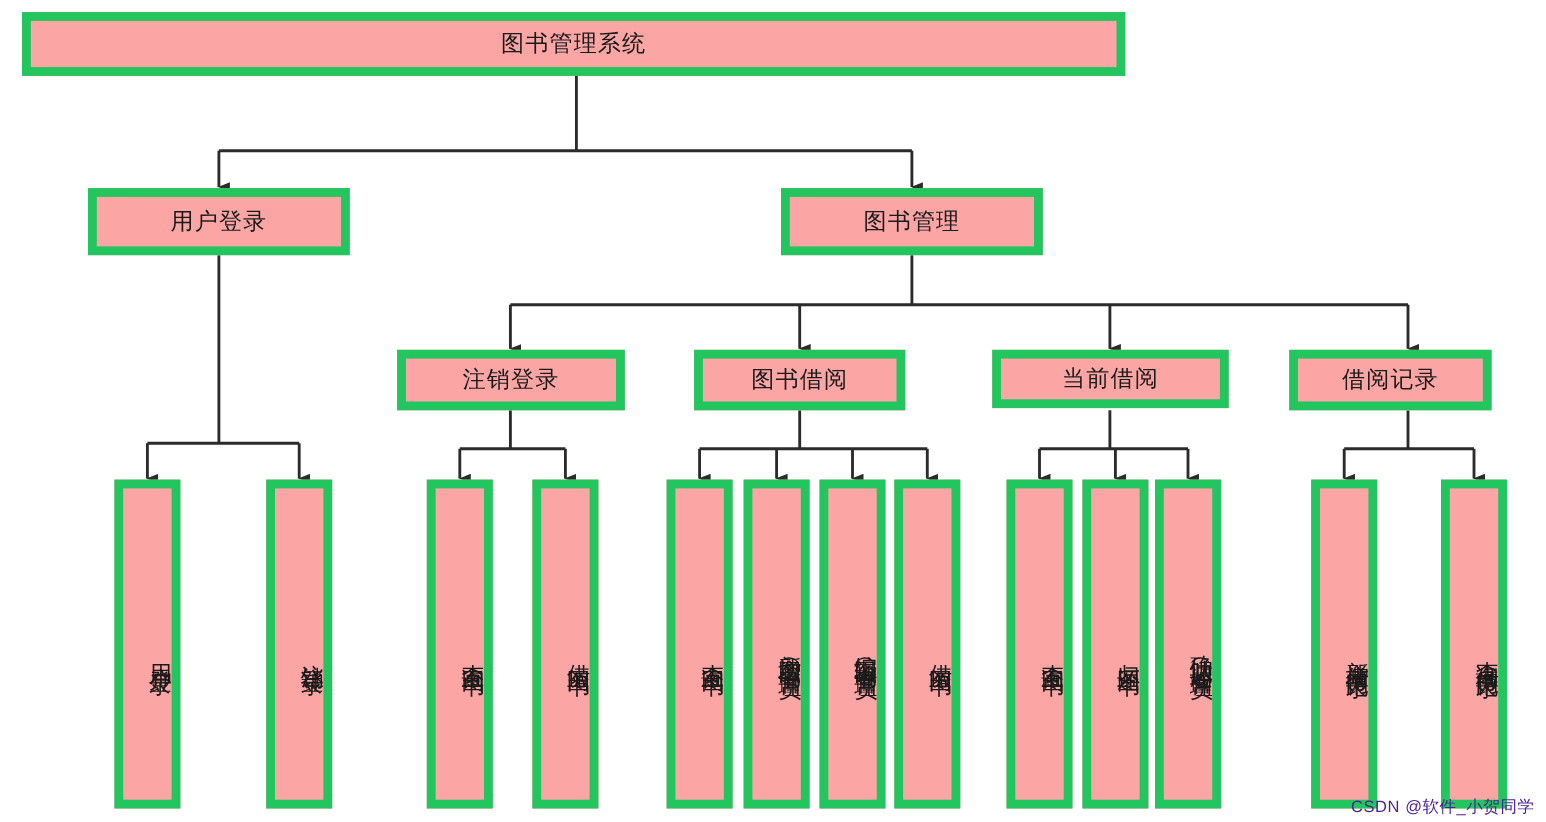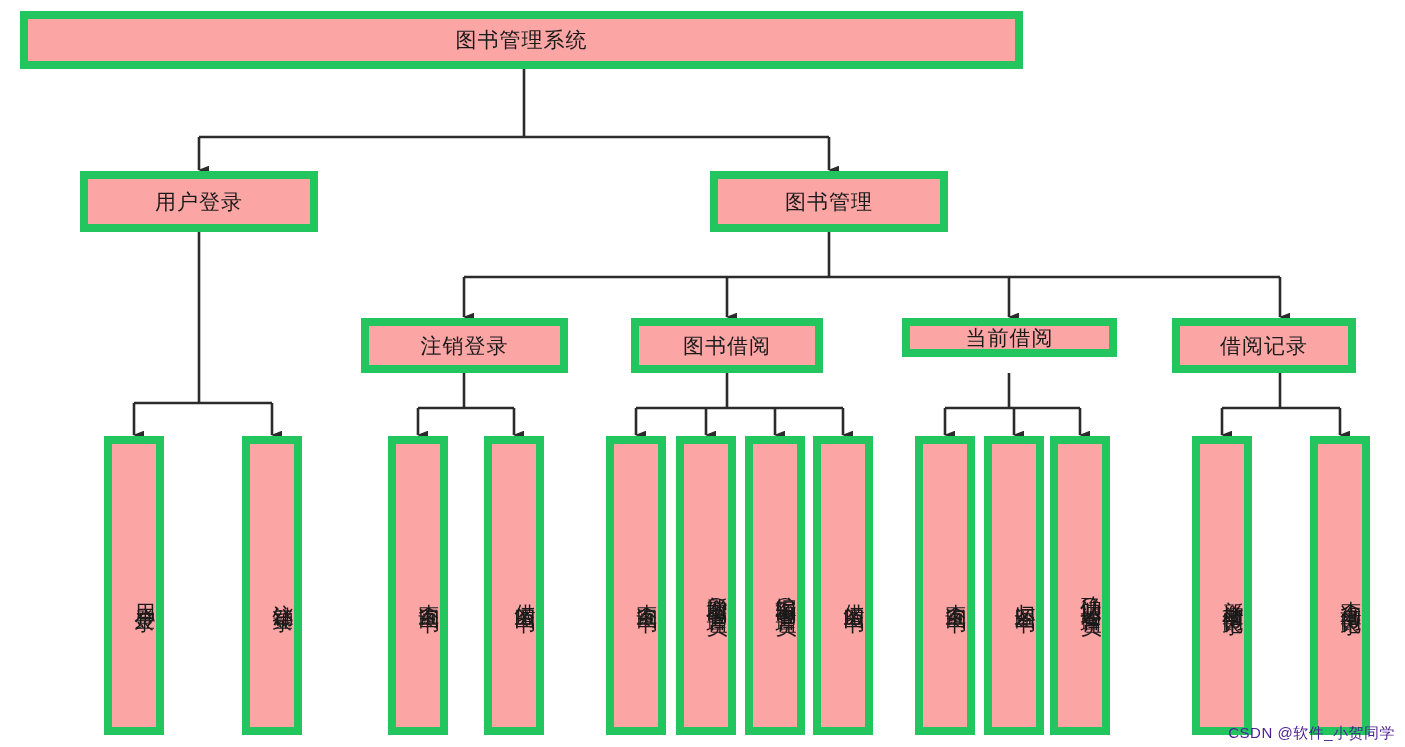--- a/index.html
+++ b/index.html
@@ -118,21 +118,21 @@
         <span>图书管理</span>
       </div>
     </div>
   <div id="lvl3">
       <div class="node horiz" style="left: 361px; top: 318px; width: 207px; height: 55px;">
         <span>注销登录</span>
       </div>
       <div class="node horiz" style="left: 631px; top: 318px; width: 192px; height: 55px;">
         <span>图书借阅</span>
       </div>
-      <div class="node horiz" style="left: 902px; top: 318px; width: 215px; height: 39px; justify-content: center;">
+      <div class="node horiz" style="left: 902px; top: 318px; width: 215px; height: 53px; justify-content: center;">
         <span>当前借阅</span>
       </div>
       <div class="node horiz" style="left: 1172px; top: 318px; width: 184px; height: 55px;">
         <span>借阅记录</span>
       </div>
     </div>
   <div id="leaves">
       <div class="node vert" style="left: 104px; top: 436px; width: 60px; height: 299px;">
         <span class="vtext">用户登录</span>
       </div>

